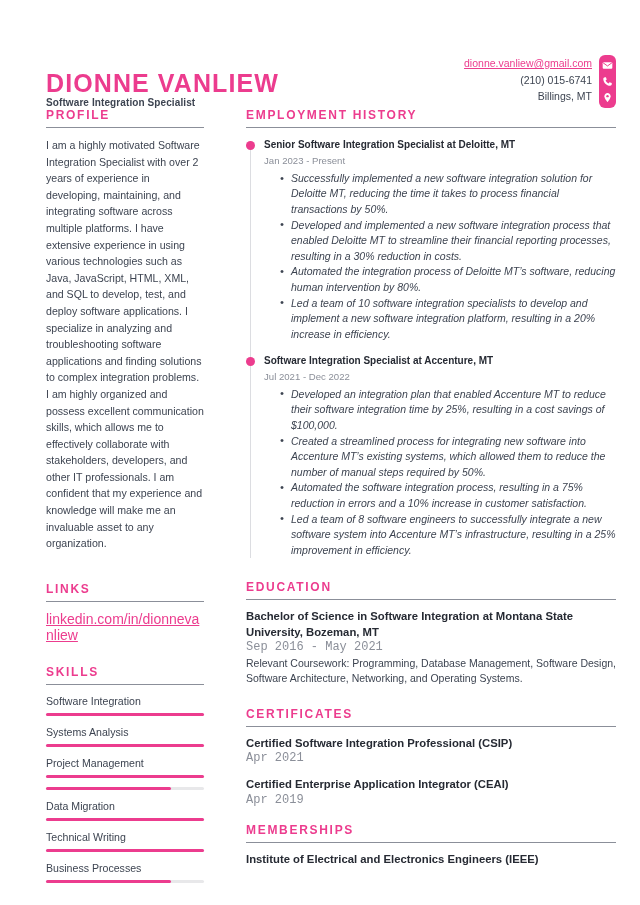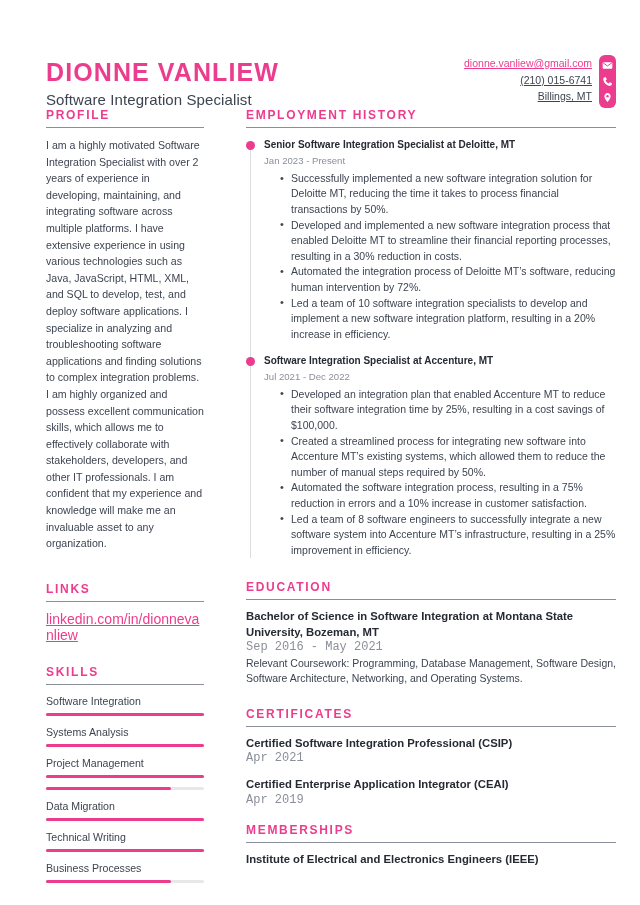--- a/index.html
+++ b/index.html
@@ -35,44 +35,42 @@
     color: #ec3c8e;
     font-size: 25px;
     font-weight: bold;
     letter-spacing: 1.1px;
     line-height: 1.1;
     white-space: nowrap;
   }
 
   .job-title {
     color: #3d4451;
-    font-size: 15px;
-    font-weight: normal;
-    margin-top: 5px;
+    font-size: 10px;
+    font-weight: bold;
     letter-spacing: 0.1px;
   }
 
   .contact-wrap {
     display: flex;
     align-items: flex-start;
     gap: 0;
     padding-top: 4px;
   }
 
   .contact-lines {
     text-align: right;
     padding-right: 7px;
   }
 
   .contact-line {
     font-size: 10.5px;
     line-height: 16.5px;
     color: #3d4451;
     white-space: nowrap;
-    text-decoration: underline;
   }
 
   .contact-line.email {
     color: #ec3c8e;
     text-decoration: underline;
     text-decoration-color: #ec3c8e;
   }
 
   .icon-rail {
     background: #ec3c8e;
@@ -221,20 +219,21 @@
     color: #8b8f99;
     font-size: 9.6px;
     line-height: 14px;
     margin-bottom: 3px;
   }
 
   .job-bullets {
     list-style: none;
     margin: 0;
     padding: 0 0 0 16px;
+    font-style: italic;
   }
 
   .job-bullets li {
     position: relative;
     color: #3d4451;
     font-size: 10.5px;
     line-height: 15.4px;
     padding-left: 11px;
     margin-bottom: 0.5px;
   }
@@ -407,21 +406,21 @@
         <div class="timeline">
           <div class="timeline-line"></div>
 
           <div class="job">
             <span class="job-dot"></span>
             <div class="job-heading">Senior Software Integration Specialist at Deloitte, MT</div>
             <div class="job-dates">Jan 2023 - Present</div>
             <ul class="job-bullets">
               <li>Successfully implemented a new software integration solution for Deloitte MT, reducing the time it takes to process financial transactions by 50%.</li>
               <li>Developed and implemented a new software integration process that enabled Deloitte MT to streamline their financial reporting processes, resulting in a 30% reduction in costs.</li>
-              <li>Automated the integration process of Deloitte MT’s software, reducing human intervention by 72%.</li>
+              <li>Automated the integration process of Deloitte MT’s software, reducing human intervention by 80%.</li>
               <li>Led a team of 10 software integration specialists to develop and implement a new software integration platform, resulting in a 20% increase in efficiency.</li>
             </ul>
           </div>
 
           <div class="job-spacer"></div>
 
           <div class="job">
             <span class="job-dot"></span>
             <div class="job-heading">Software Integration Specialist at Accenture, MT</div>
             <div class="job-dates">Jul 2021 - Dec 2022</div>

